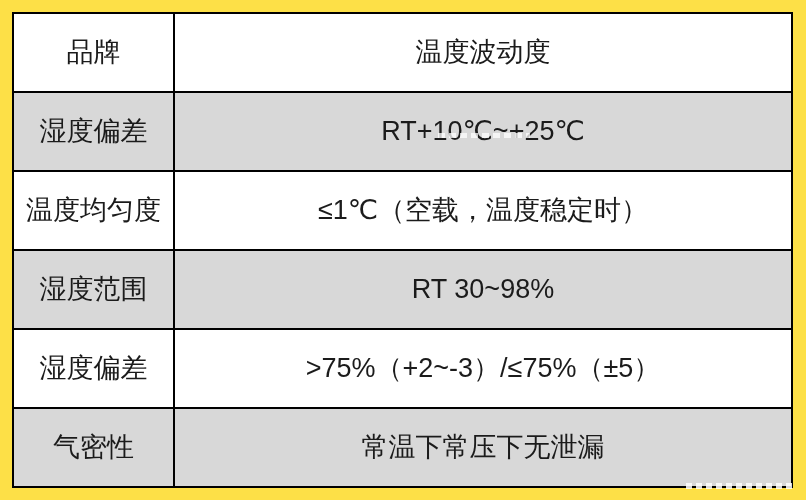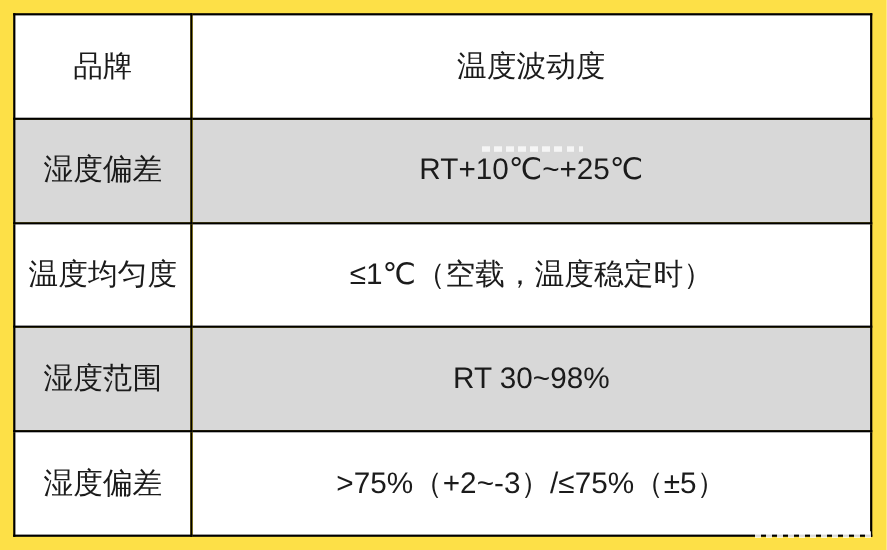--- a/index.html
+++ b/index.html
@@ -86,18 +86,22 @@
         <td>≤1℃（空载，温度稳定时）</td>
       </tr>
       <tr>
         <td>湿度范围</td>
         <td>RT 30~98%</td>
       </tr>
       <tr>
         <td>湿度偏差</td>
         <td>&gt;75%（+2~-3）/≤75%（±5）</td>
       </tr>
+      <tr>
+        <td>气密性</td>
+        <td>常温下常压下无泄漏</td>
+      </tr>
     </tbody>
   </table>
 
   <div class="wm-smudge wm-top"></div>
   <div class="wm-smudge wm-bottom"></div>
 </div>
 
 </body></html>

